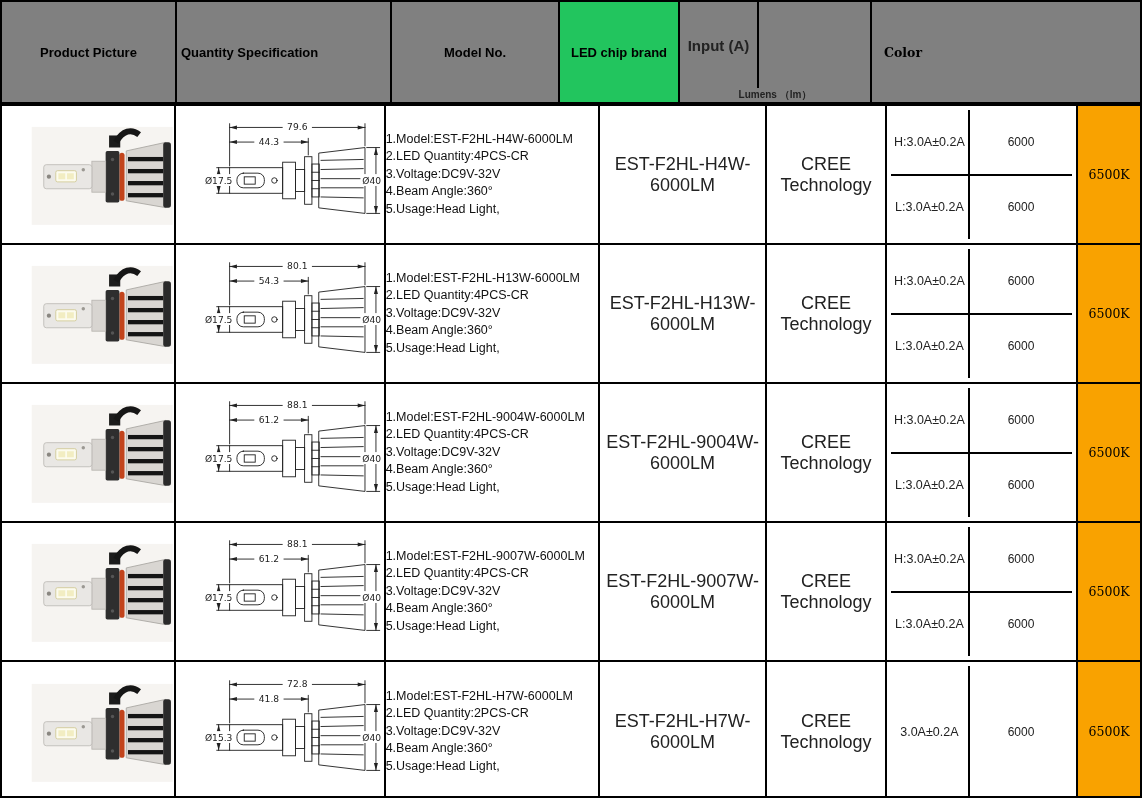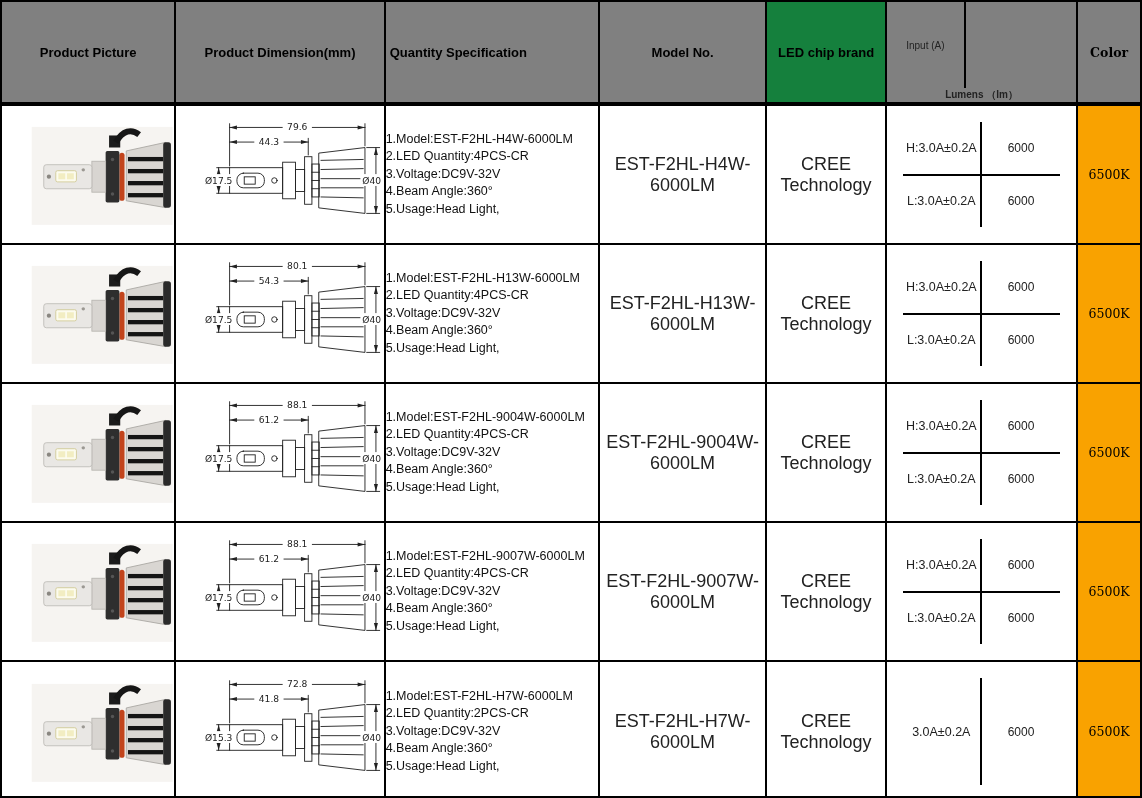--- a/index.html
+++ b/index.html
@@ -27,44 +27,43 @@
   .trow{ display:flex; height:139px; border-bottom:2px solid #000; background:#fff; }
   .trow:last-child{ border-bottom:none; }
   .cell{ border-right:2px solid #000; display:flex; align-items:center; justify-content:center; overflow:hidden; }
 
   .c-spec{ justify-content:flex-start; }
   .spec-lines{ font-size:12.5px; line-height:17.5px; color:#111; }
 
   .c-model span, .c-chip span{ font-size:18px; color:#222; text-align:center; }
 
   
-  .c-il{ flex-direction:column; align-items:stretch; justify-content:stretch; padding:16px; }
+  .c-il{ flex-direction:column; align-items:stretch; justify-content:stretch; padding:4px; }
   .il-row{ flex:1; display:flex; border-bottom:2px solid #000; }
   .il-row:last-child{ border-bottom:none; }
   .il-input{ width:79px; border-right:2px solid #000; display:flex; align-items:center; justify-content:center; font-size:12.5px; color:#222; }
   .il-lumens{ flex:1; display:flex; align-items:center; justify-content:center; font-size:12px; color:#222; }
 
   .c-color{ font-family:"DejaVu Serif", serif; font-size:12.5px; color:#000; }
 
   .photo-wrap, .dim-wrap{ width:100%; height:100%; display:flex; align-items:center; justify-content:center;padding-left:28px; }
   svg text{ font-family:"DejaVu Sans", sans-serif; font-size:10px; fill:#222; }
 </style>
 </head>
 <body>
 
 <div class="sheet">
 
   <div class="thead" style="background: rgb(128, 128, 128);">
     <div class="hcell c-pic" style="background: rgb(128, 128, 128);">Product Picture</div>
-    <div class="hcell c-dim" style="background: rgb(128, 128, 128);">Product Dimension(mm)</div>
     <div class="hcell c-spec" style="background: rgb(128, 128, 128);">Quantity Specification</div>
     <div class="hcell c-model" style="background: rgb(128, 128, 128);">Model No.</div>
-    <div class="hcell c-chip" style="background: #15803d;">LED chip brand</div>
+    <div class="hcell c-chip" style="background: #22c55e;">LED chip brand</div>
     <div class="hcell c-il" style="padding: 0px; background: rgb(128, 128, 128);">
-      <div class="il-input" style="height:100%; font-weight:normal; font-size:10px;">Input (A)</div>
+      <div class="il-input" style="height:100%; font-weight:bold; font-size:15px;">Input (A)</div>
       <div class="il-lumens" style="height:100%; font-weight:bold; font-size:10px;">Lumens （lm）</div>
     </div>
     <div class="hcell c-color" style="background: rgb(128, 128, 128); border-radius: 21px;">Color</div>
   </div>
 
   <div id="rows">
   <div class="trow">
 
     <div class="cell c-pic">
       <div class="photo-wrap">

